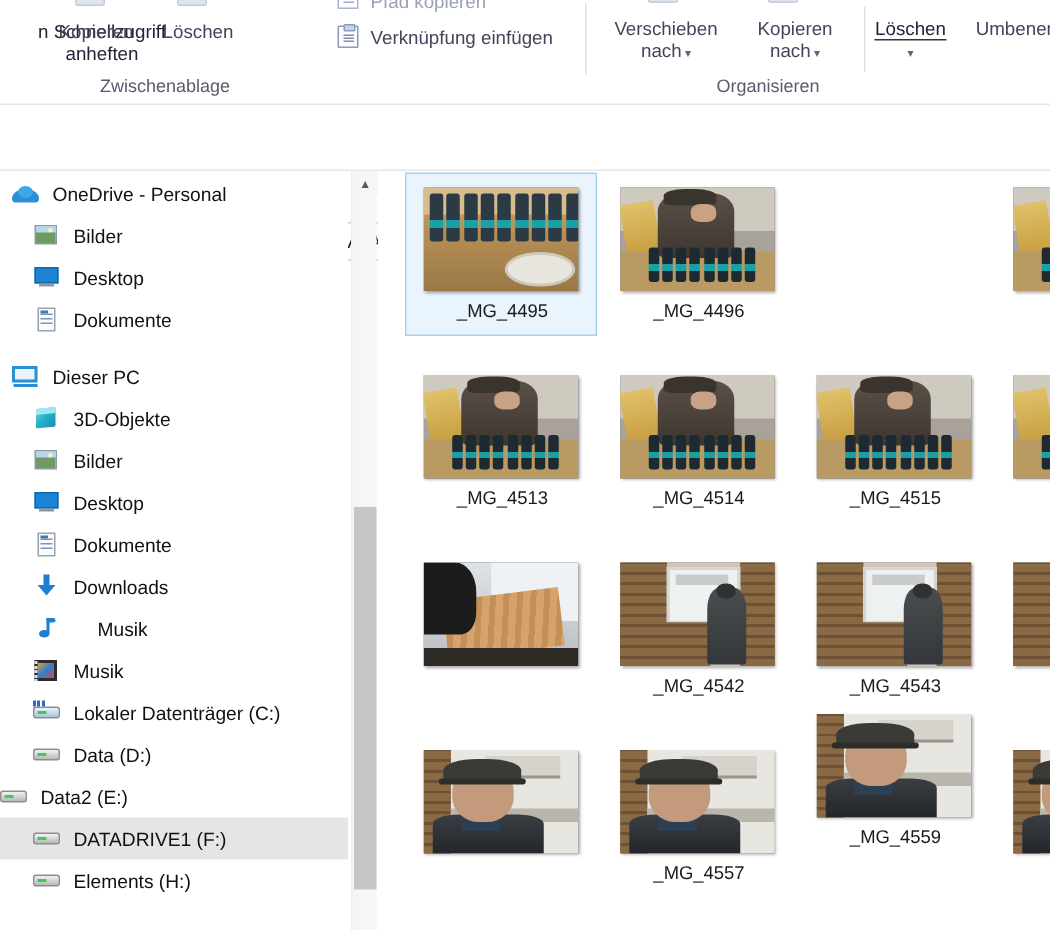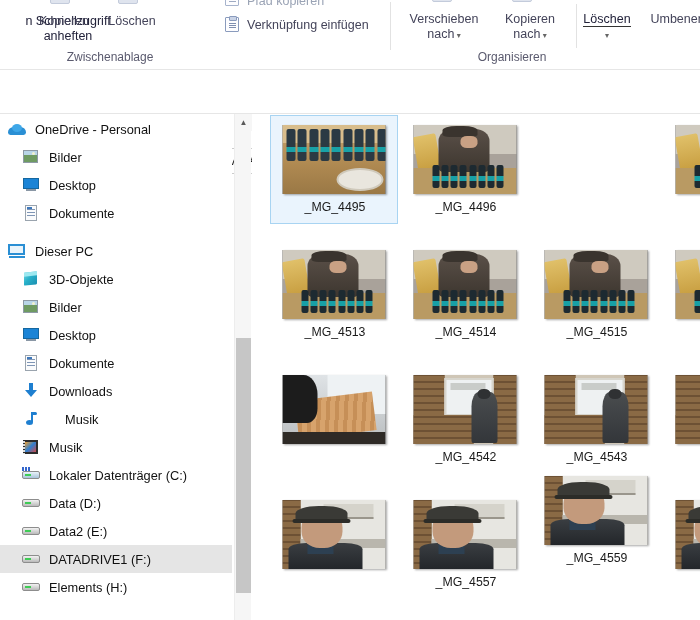--- a/index.html
+++ b/index.html
@@ -460,21 +460,21 @@
         </span>
         <span class="nav-label">Lokaler Datenträger (C:)</span>
       </div>
       <div class="nav-row" style="top: 375px; padding-left: 22px;">
         <span class="nav-ico ic-drive">
           <i class="bd"></i>
           <i class="led"></i>
         </span>
         <span class="nav-label">Data (D:)</span>
       </div>
-      <div class="nav-row" style="top: 403px; padding-left: 22px;">
+      <div class="nav-row" style="top: 403px; ">
         <span class="nav-ico ic-drive">
           <i class="bd"></i>
           <i class="led"></i>
         </span>
         <span class="nav-label">Data2 (E:)</span>
       </div>
       <div class="nav-row sel" style="top: 431px; padding-left: 22px;">
         <span class="nav-ico ic-drive">
           <i class="bd"></i>
           <i class="led"></i>

